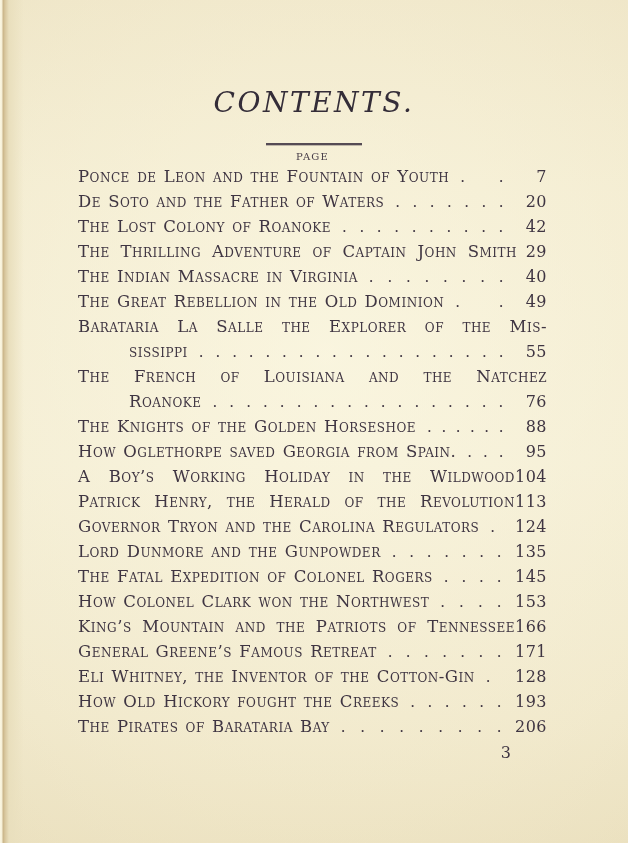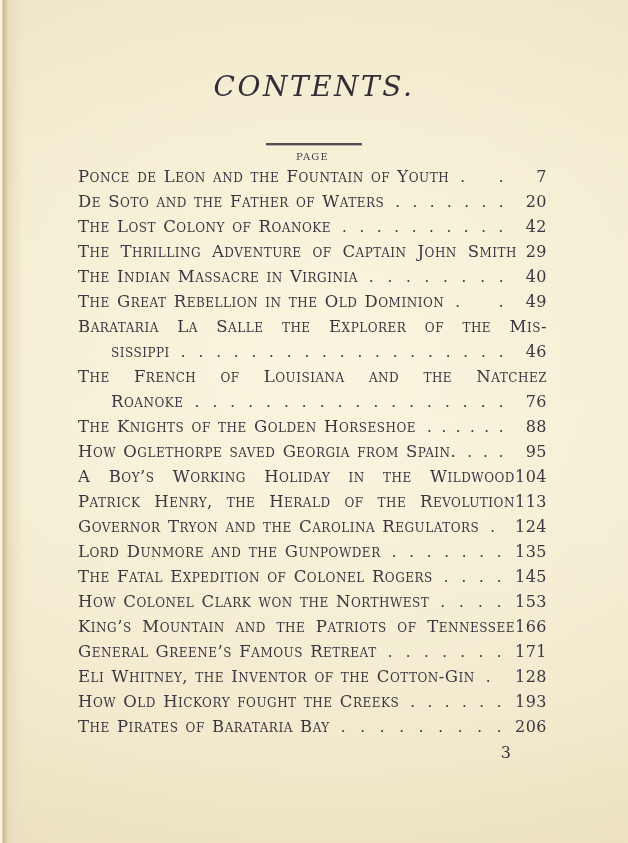--- a/index.html
+++ b/index.html
@@ -23,21 +23,21 @@
       #e9dfbd 9px, rgba(236,227,196,0) 24px);
     pointer-events:none;
   }
   .title{
     position:absolute;top:70px;left:0;right:0;
     text-align:center;
     font-style:italic;
     font-size:28px;
     letter-spacing:2.5px;
     color:#342d38;
-    margin:0;font-weight:normal;
+    margin:16px;font-weight:normal;
   }
   .rule{
     position:absolute;top:135px;left:50%;
     width:96px;margin-left:-48px;
     border:0;border-top:2px solid #554b54;
     border-bottom:1px solid rgba(85,75,84,.35);
   }
   .page-label{
     position:absolute;top:151px;left:78px;right:81px;
     text-align:center;
@@ -52,21 +52,21 @@
     display:flex;align-items:center;
     height:25px;
     font-size:16.5px;
     font-variant:small-caps;
     letter-spacing:.5px;
     word-spacing:1.5px;
     white-space:nowrap;
   }
   .row .t{flex:0 1 auto;}
   .row.justify .t{flex:1 1 auto;text-align:justify;text-align-last:justify;}
-  .row.indent .t{margin-left:33px;}
+  .row.indent .t{margin-left:51px;}
   .dots{
     flex:1 1 auto;
     display:flex;justify-content:space-between;
     padding-left:11px;padding-right:13px;
     overflow:hidden;
     font-variant:normal;
   }
   .dots i{font-style:normal;font-size:15px;}
   .pg{
     flex:0 0 auto;min-width:30px;text-align:right;
@@ -172,21 +172,21 @@
           <i>.</i>
           <i>.</i>
           <i>.</i>
           <i>.</i>
           <i>.</i>
           <i>.</i>
           <i>.</i>
           <i>.</i>
           <i>.</i>
         </span>
-        <span class="pg">46</span>
+        <span class="pg">55</span>
       </div>
       <div class="row justify">
         <span class="t">The French of Louisiana and the Natchez</span>
       </div>
       <div class="row indent">
         <span class="t">Roanoke</span>
         <span class="dots">
           <i>.</i>
           <i>.</i>
           <i>.</i>

